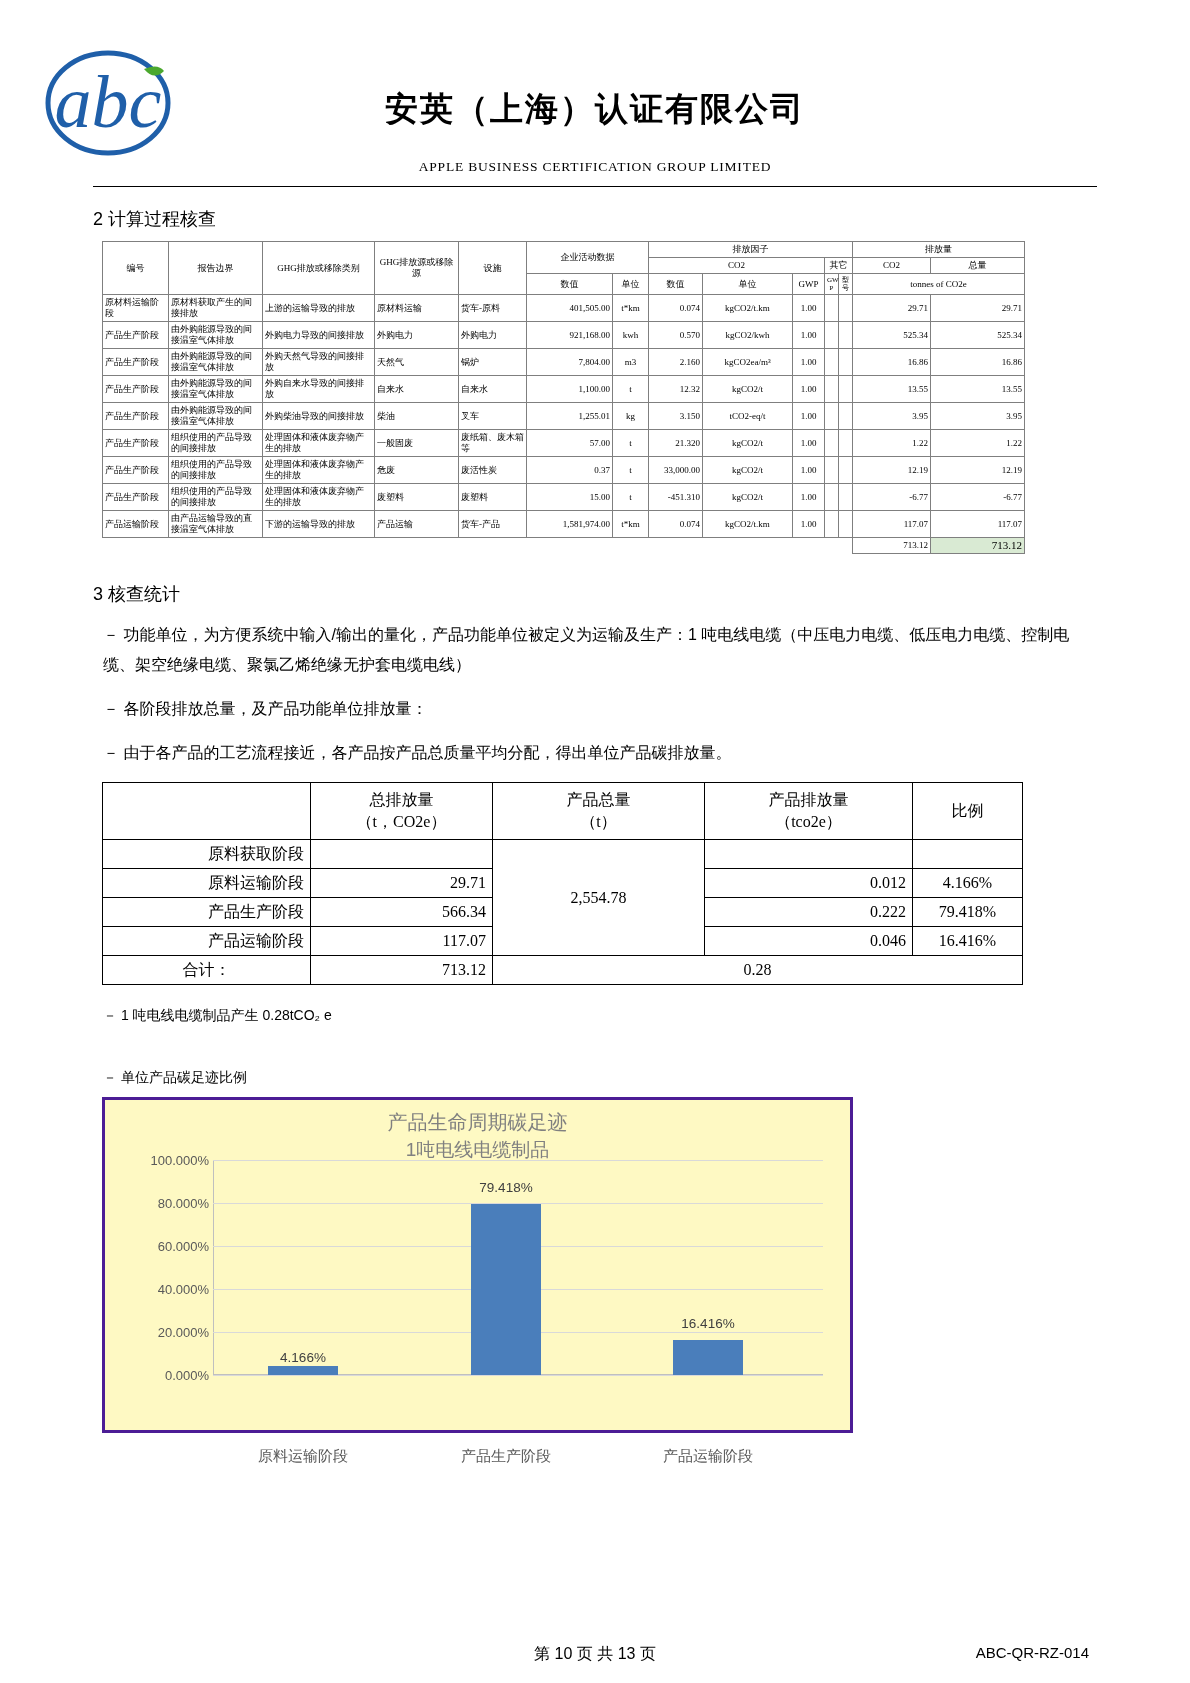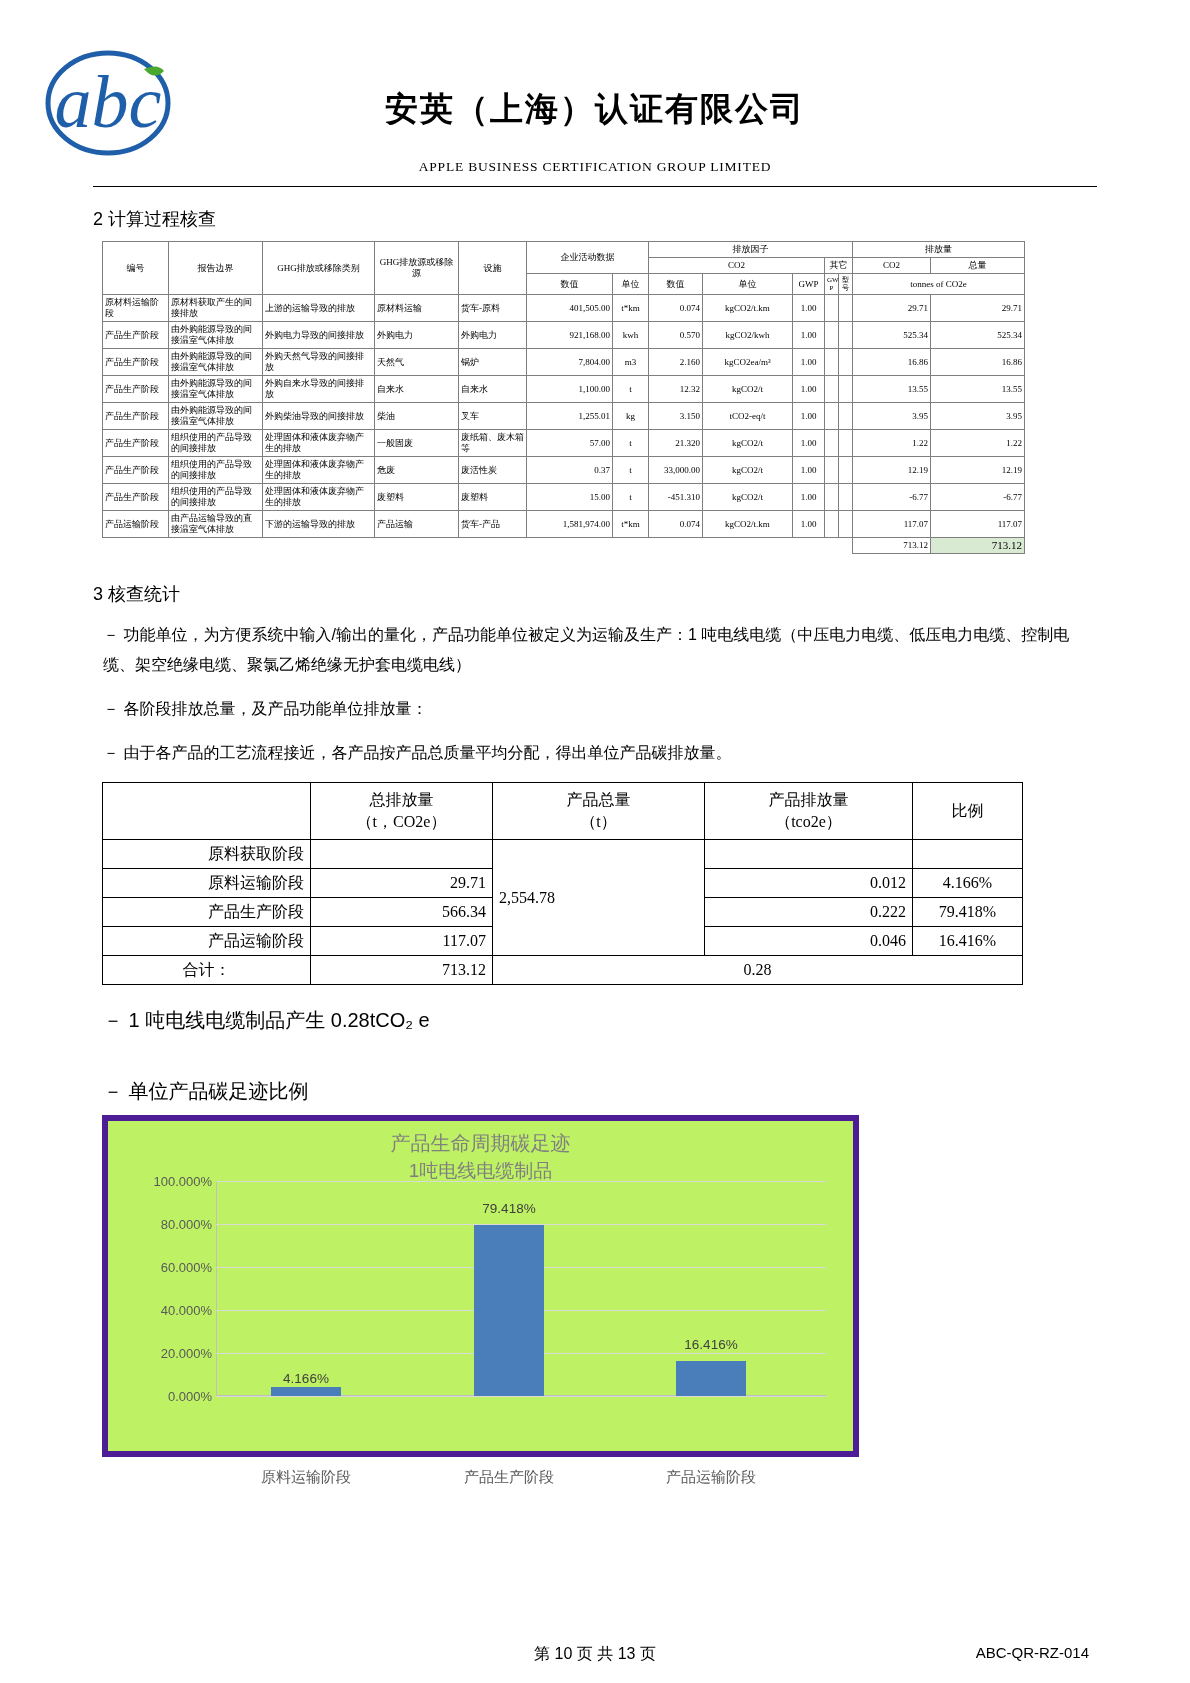--- a/index.html
+++ b/index.html
@@ -145,37 +145,37 @@
     height: 22px;
   }
   table.summary td.head {
     text-align: center;
     line-height: 22px;
     height: 50px;
   }
   .s-left { text-align: right; padding-left: 10px; }
   .s-right { text-align: right; padding-right: 18px; }
   .s-center { text-align: center; }
-  .s-merge { text-align: left; font-size: 16px; }
+  .s-merge { text-align: center; font-size: 16px; }
 
   .note {
     font-family: "Liberation Sans", sans-serif;
-    font-size: 20px;
+    font-size: 14px;
     margin: 22px 0 10px 10px;
   }
 
   
   .chart-box {
     margin-left: 9px;
     margin-top: 4px;
     width: 745px;
     height: 330px;
-    border: 6px solid #4c1d95;
+    border: 3px solid #4c1d95;
     position: relative;
-    background: #bef264;
+    background: #fef9c3;
   }
   .chart-title {
     position: absolute;
     top: 8px;
     left: 0;
     right: 0;
     text-align: center;
     font-family: "Liberation Sans", sans-serif;
     font-size: 20px;
     color: #808080;

